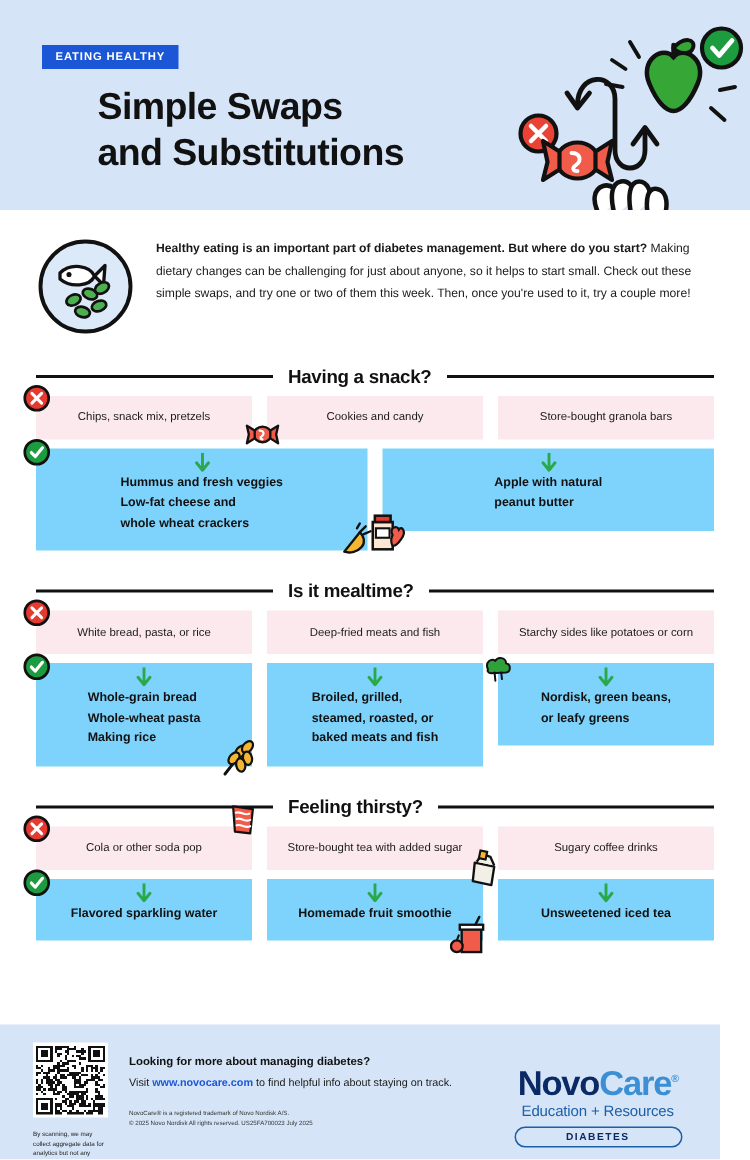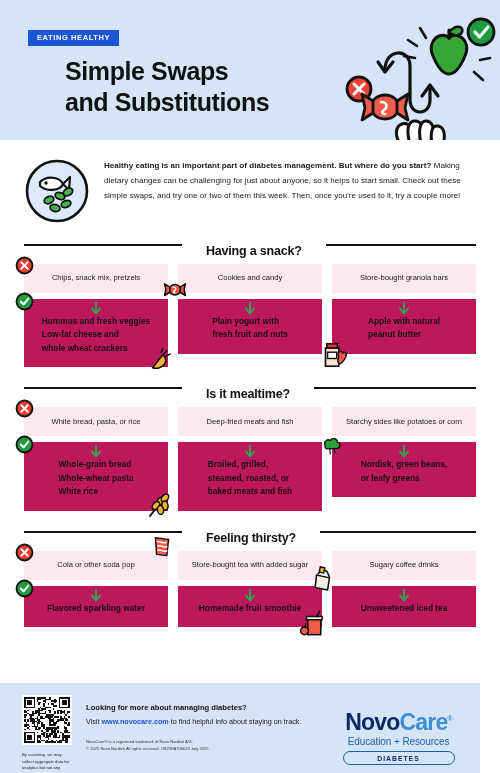--- a/index.html
+++ b/index.html
@@ -54,21 +54,21 @@
     font-size: 8.1px;
     line-height: 1.85;
     color: #1a1a1a;
     padding-top: 3px;
     max-width: 365px;
   }
   .intro-text b { font-weight: bold; }
 
   
   .section { padding: 0 24px; margin-top: 14px; }
-  .sec-head { display: flex; align-items: flex-start; gap: 24px; margin-bottom: 6px; margin-top: 20px; }
+  .sec-head { display: flex; align-items: center; gap: 10px; margin-bottom: 6px; margin-top: 20px; }
   .rule { height: 2px; background: #111111; }
   .rule.left { flex: 0 0 158px; }
   .rule.right { flex: 1 1 auto; }
   .sec-title {
     font-size: 12.5px;
     font-weight: bold;
     color: #111111;
     white-space: nowrap;
     letter-spacing: -0.2px;
   }
@@ -85,21 +85,21 @@
   }
   .card.avoid {
     background: #fbe9ed;
     min-height: 29px;
     padding: 6px 8px;
     font-size: 7.6px;
     color: #1a1a1a;
     line-height: 1.35;
   }
   .card.better {
-    background: #be185d;
+    background: #7dd3fc;
     padding: 16px 8px 12px 8px;
     font-size: 8.3px;
     font-weight: bold;
     color: #111111;
     line-height: 1.62;
   }
   .arrow-down {
     position: absolute;
     top: 3px; left: 50%;
     transform: translateX(-50%);
@@ -281,31 +281,20 @@
               <path d="M6.2 10.2 L9 13 L14 6.9" fill="none" stroke="#fff" stroke-width="2.2" stroke-linecap="round" stroke-linejoin="round"></path>
             </svg>
             <svg class="food" viewBox="0 0 40 40" style="width: 26px; height: 26px; right: -4px; bottom: -6px;">
               <path d="M10 32 L26 12 C30 16, 32 22, 28 27 C24 32, 16 34, 10 32 Z" fill="#f5b731" stroke="#111" stroke-width="2.4" stroke-linejoin="round"></path>
               <path d="M26 12 L32 6 M30 14 L37 11 M23 8 L26 3" stroke="#111" stroke-width="2.4" stroke-linecap="round"></path>
             </svg>
           </div>
           <div class="col">
             <div class="card better">
               <div>
-                <div>Plain yogurt with</div>
-                <div>fresh fruit and nuts</div>
-              </div>
-              <svg class="arrow-down" viewBox="0 0 11 13">
-                <path d="M5.5 0 L5.5 10 M1.5 6.5 L5.5 11.5 L9.5 6.5" fill="none" stroke="#2aa84a" stroke-width="1.9" stroke-linecap="round" stroke-linejoin="round"></path>
-              </svg>
-            </div>
-          </div>
-          <div class="col">
-            <div class="card better">
-              <div>
                 <div>Apple with natural</div>
                 <div>peanut butter</div>
               </div>
               <svg class="arrow-down" viewBox="0 0 11 13">
                 <path d="M5.5 0 L5.5 10 M1.5 6.5 L5.5 11.5 L9.5 6.5" fill="none" stroke="#2aa84a" stroke-width="1.9" stroke-linecap="round" stroke-linejoin="round"></path>
               </svg>
             </div>
             <svg class="food" viewBox="0 0 40 40" style="width: 28px; height: 28px; left: -10px; bottom: -2px;">
               <rect x="5" y="10" width="19" height="26" fill="#fbe6d4" stroke="#111" stroke-width="2.4"></rect>
               <rect x="7" y="4" width="15" height="6" fill="#e8392e" stroke="#111" stroke-width="2.4"></rect>
@@ -336,21 +325,21 @@
             <div class="card avoid">Starchy sides like potatoes or corn</div>
           </div>
         </div>
         <div class="spacer"></div>
         <div class="grid">
           <div class="col">
             <div class="card better">
               <div>
                 <div>Whole-grain bread</div>
                 <div>Whole-wheat pasta</div>
-                <div>White rice</div>
+                <div>Making rice</div>
               </div>
               <svg class="arrow-down" viewBox="0 0 11 13">
                 <path d="M5.5 0 L5.5 10 M1.5 6.5 L5.5 11.5 L9.5 6.5" fill="none" stroke="#2aa84a" stroke-width="1.9" stroke-linecap="round" stroke-linejoin="round"></path>
               </svg>
             </div>
             <svg class="marker ok" viewBox="0 0 20 20">
               <circle cx="10" cy="10" r="8.4" fill="#1c9b3f" stroke="#111" stroke-width="1.9"></circle>
               <path d="M6.2 10.2 L9 13 L14 6.9" fill="none" stroke="#fff" stroke-width="2.2" stroke-linecap="round" stroke-linejoin="round"></path>
             </svg>
             <svg class="food" viewBox="0 0 40 40" style="width: 30px; height: 30px; right: -6px; bottom: -8px;">

